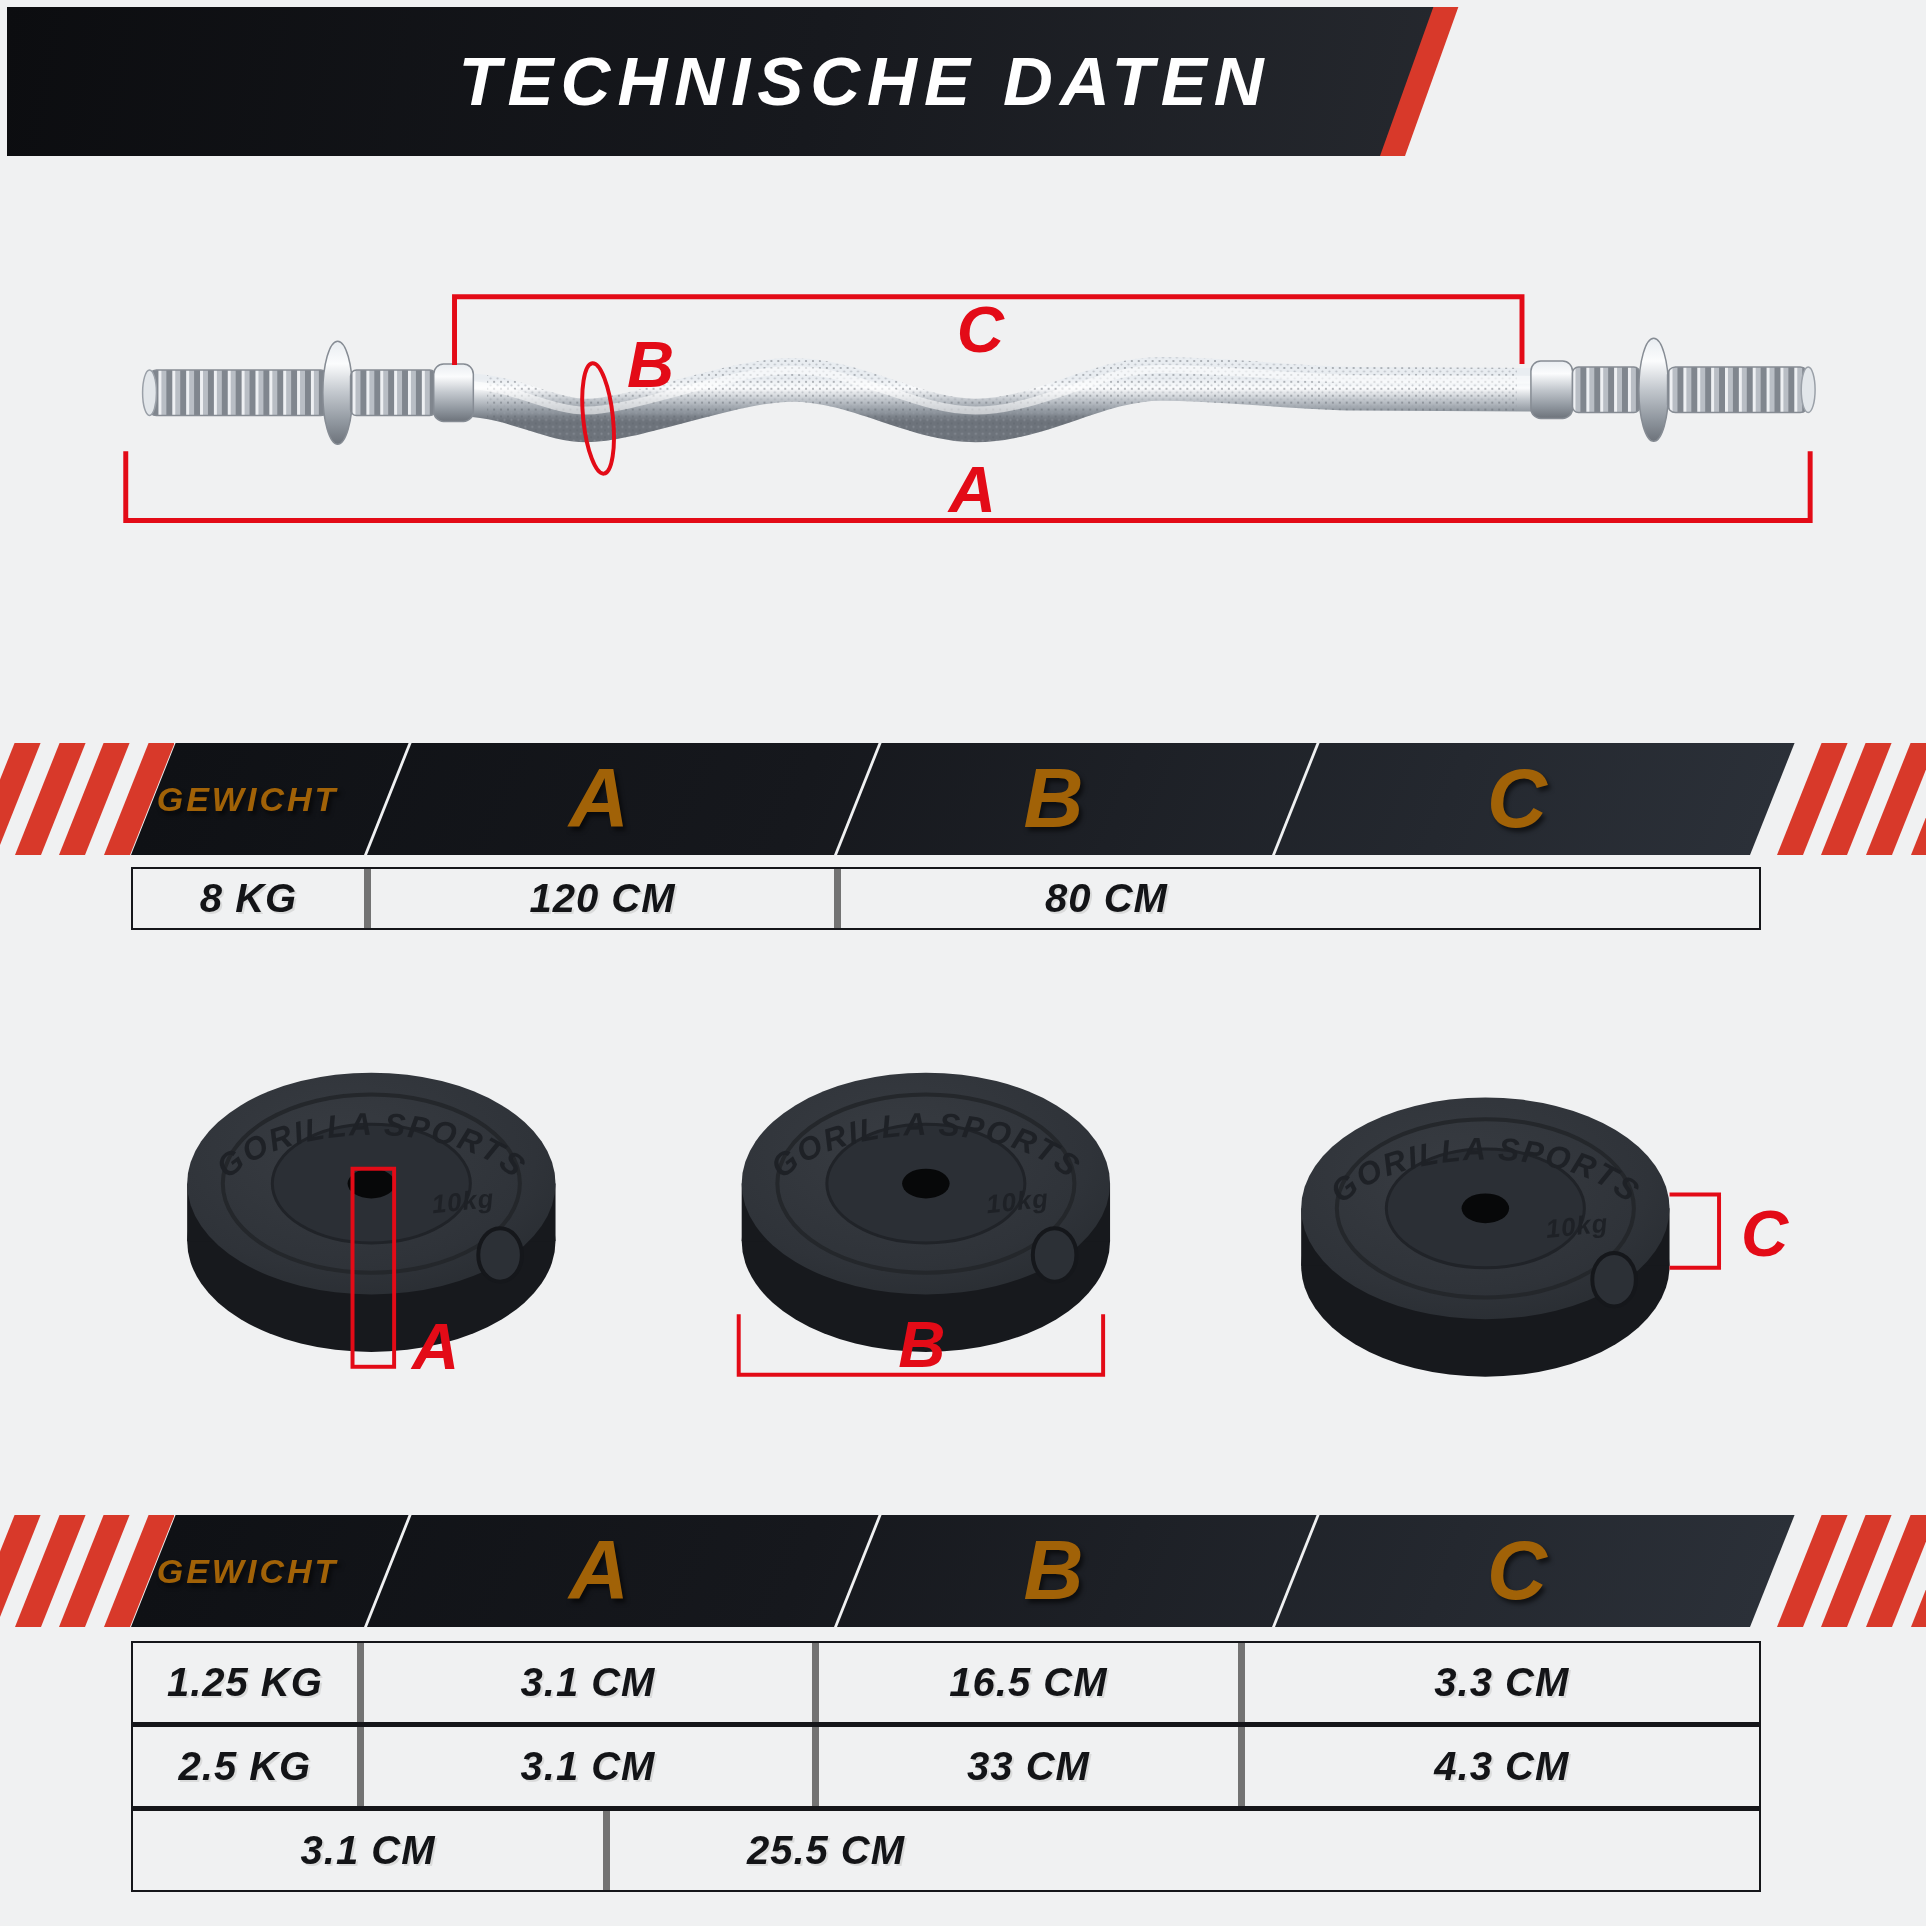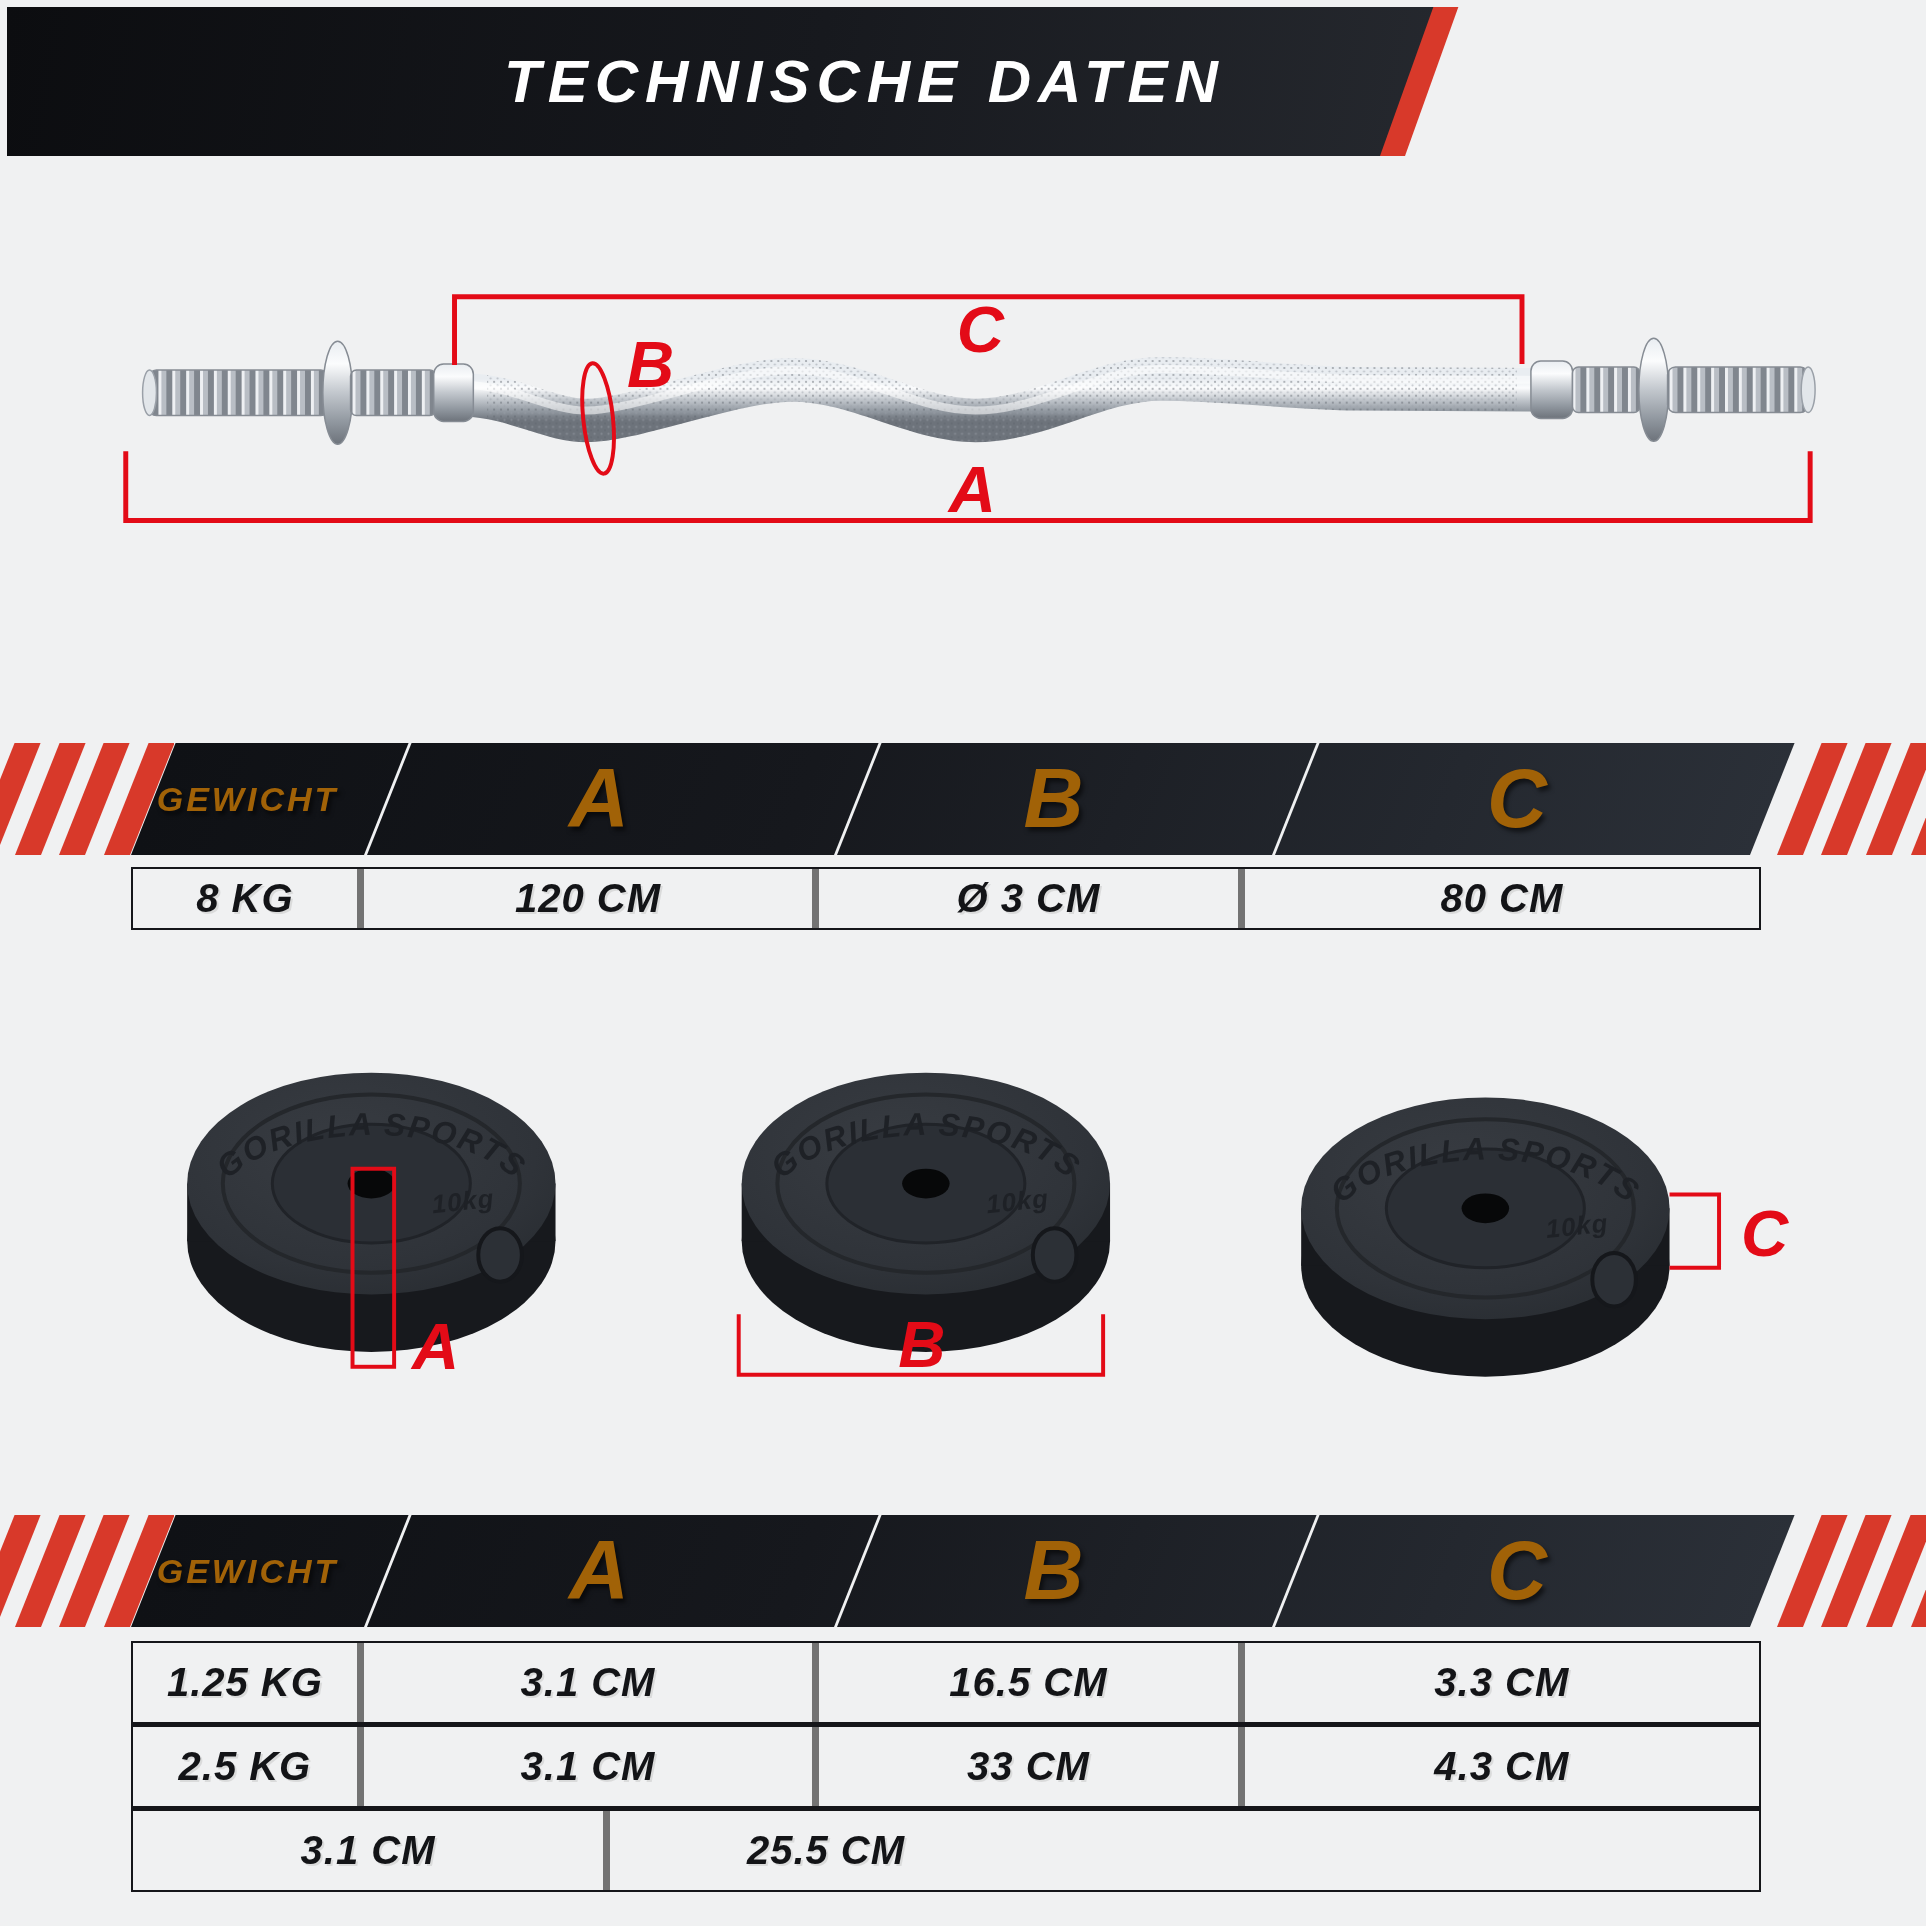--- a/index.html
+++ b/index.html
@@ -5,21 +5,21 @@
   html,body{margin:0;padding:0;}
   body{width:1927px;height:1927px;background:#f0f1f2;font-family:"Liberation Sans",sans-serif;overflow:hidden;}
   #canvas{position:relative;width:1927px;height:1927px;background:#f0f1f2;}
 
   
   .banner{position:absolute;left:7px;top:7px;width:1467px;height:149px;
     background:linear-gradient(100deg,#0c0d10 0%,#17191e 55%,#26292f 100%);
     clip-path:polygon(0 0,1434px 0,1380px 100%,0 100%);
     display:flex;align-items:center;}
   .banner-title{width:100%;text-align:center;transform:translateX(124px);
-    color:#ffffff;font-style:italic;font-weight:700;font-size:60px;letter-spacing:7px;white-space:nowrap;}
+    color:#ffffff;font-style:italic;font-weight:700;font-size:69px;letter-spacing:7px;white-space:nowrap;}
   .banner-stripe{position:absolute;left:1380px;top:7px;width:25px;height:149px;background:#d8392a;
     transform:skewX(-19.7deg);transform-origin:0 100%;}
 
   
   .band{position:absolute;left:131px;width:1619px;height:112px;
     background:linear-gradient(90deg,#0f1115 0%,#16181d 40%,#2b3038 100%);
     transform:skewX(-21.7deg);transform-origin:0 100%;}
   .band-sep{position:absolute;top:0;width:3px;height:112px;background:#f0f1f2;}
   .band-labels{position:absolute;left:131px;width:1630px;height:112px;display:flex;}
   .hcell{display:flex;align-items:center;justify-content:center;height:100%;
@@ -154,21 +154,20 @@
   <div class="band-labels" style="top:743px">
     <div class="hcell c1">GEWICHT</div>
     <div class="hcell c2">A</div>
     <div class="hcell c3">B</div>
     <div class="hcell c4">C</div>
   </div>
   <div class="row-table" style="top:867px">
     <div class="trow" style="height:59px">
       <div class="tcell c1">8 KG</div>
       <div class="tcell c2">120 CM</div>
-      <div class="tcell c3">Ø 3 CM</div>
       <div class="tcell c4">80 CM</div>
     </div>
   </div>
 
   <svg class="abs" style="top:1030px" width="1927" height="426" viewBox="0 0 1946 430">
     <defs>
       <radialGradient id="plateTop" cx="0.42" cy="0.35" r="0.75">
         <stop offset="0" stop-color="#383c42"></stop>
           <stop offset="0.7" stop-color="#2f3339"></stop>
         <stop offset="1" stop-color="#282c31"></stop>

